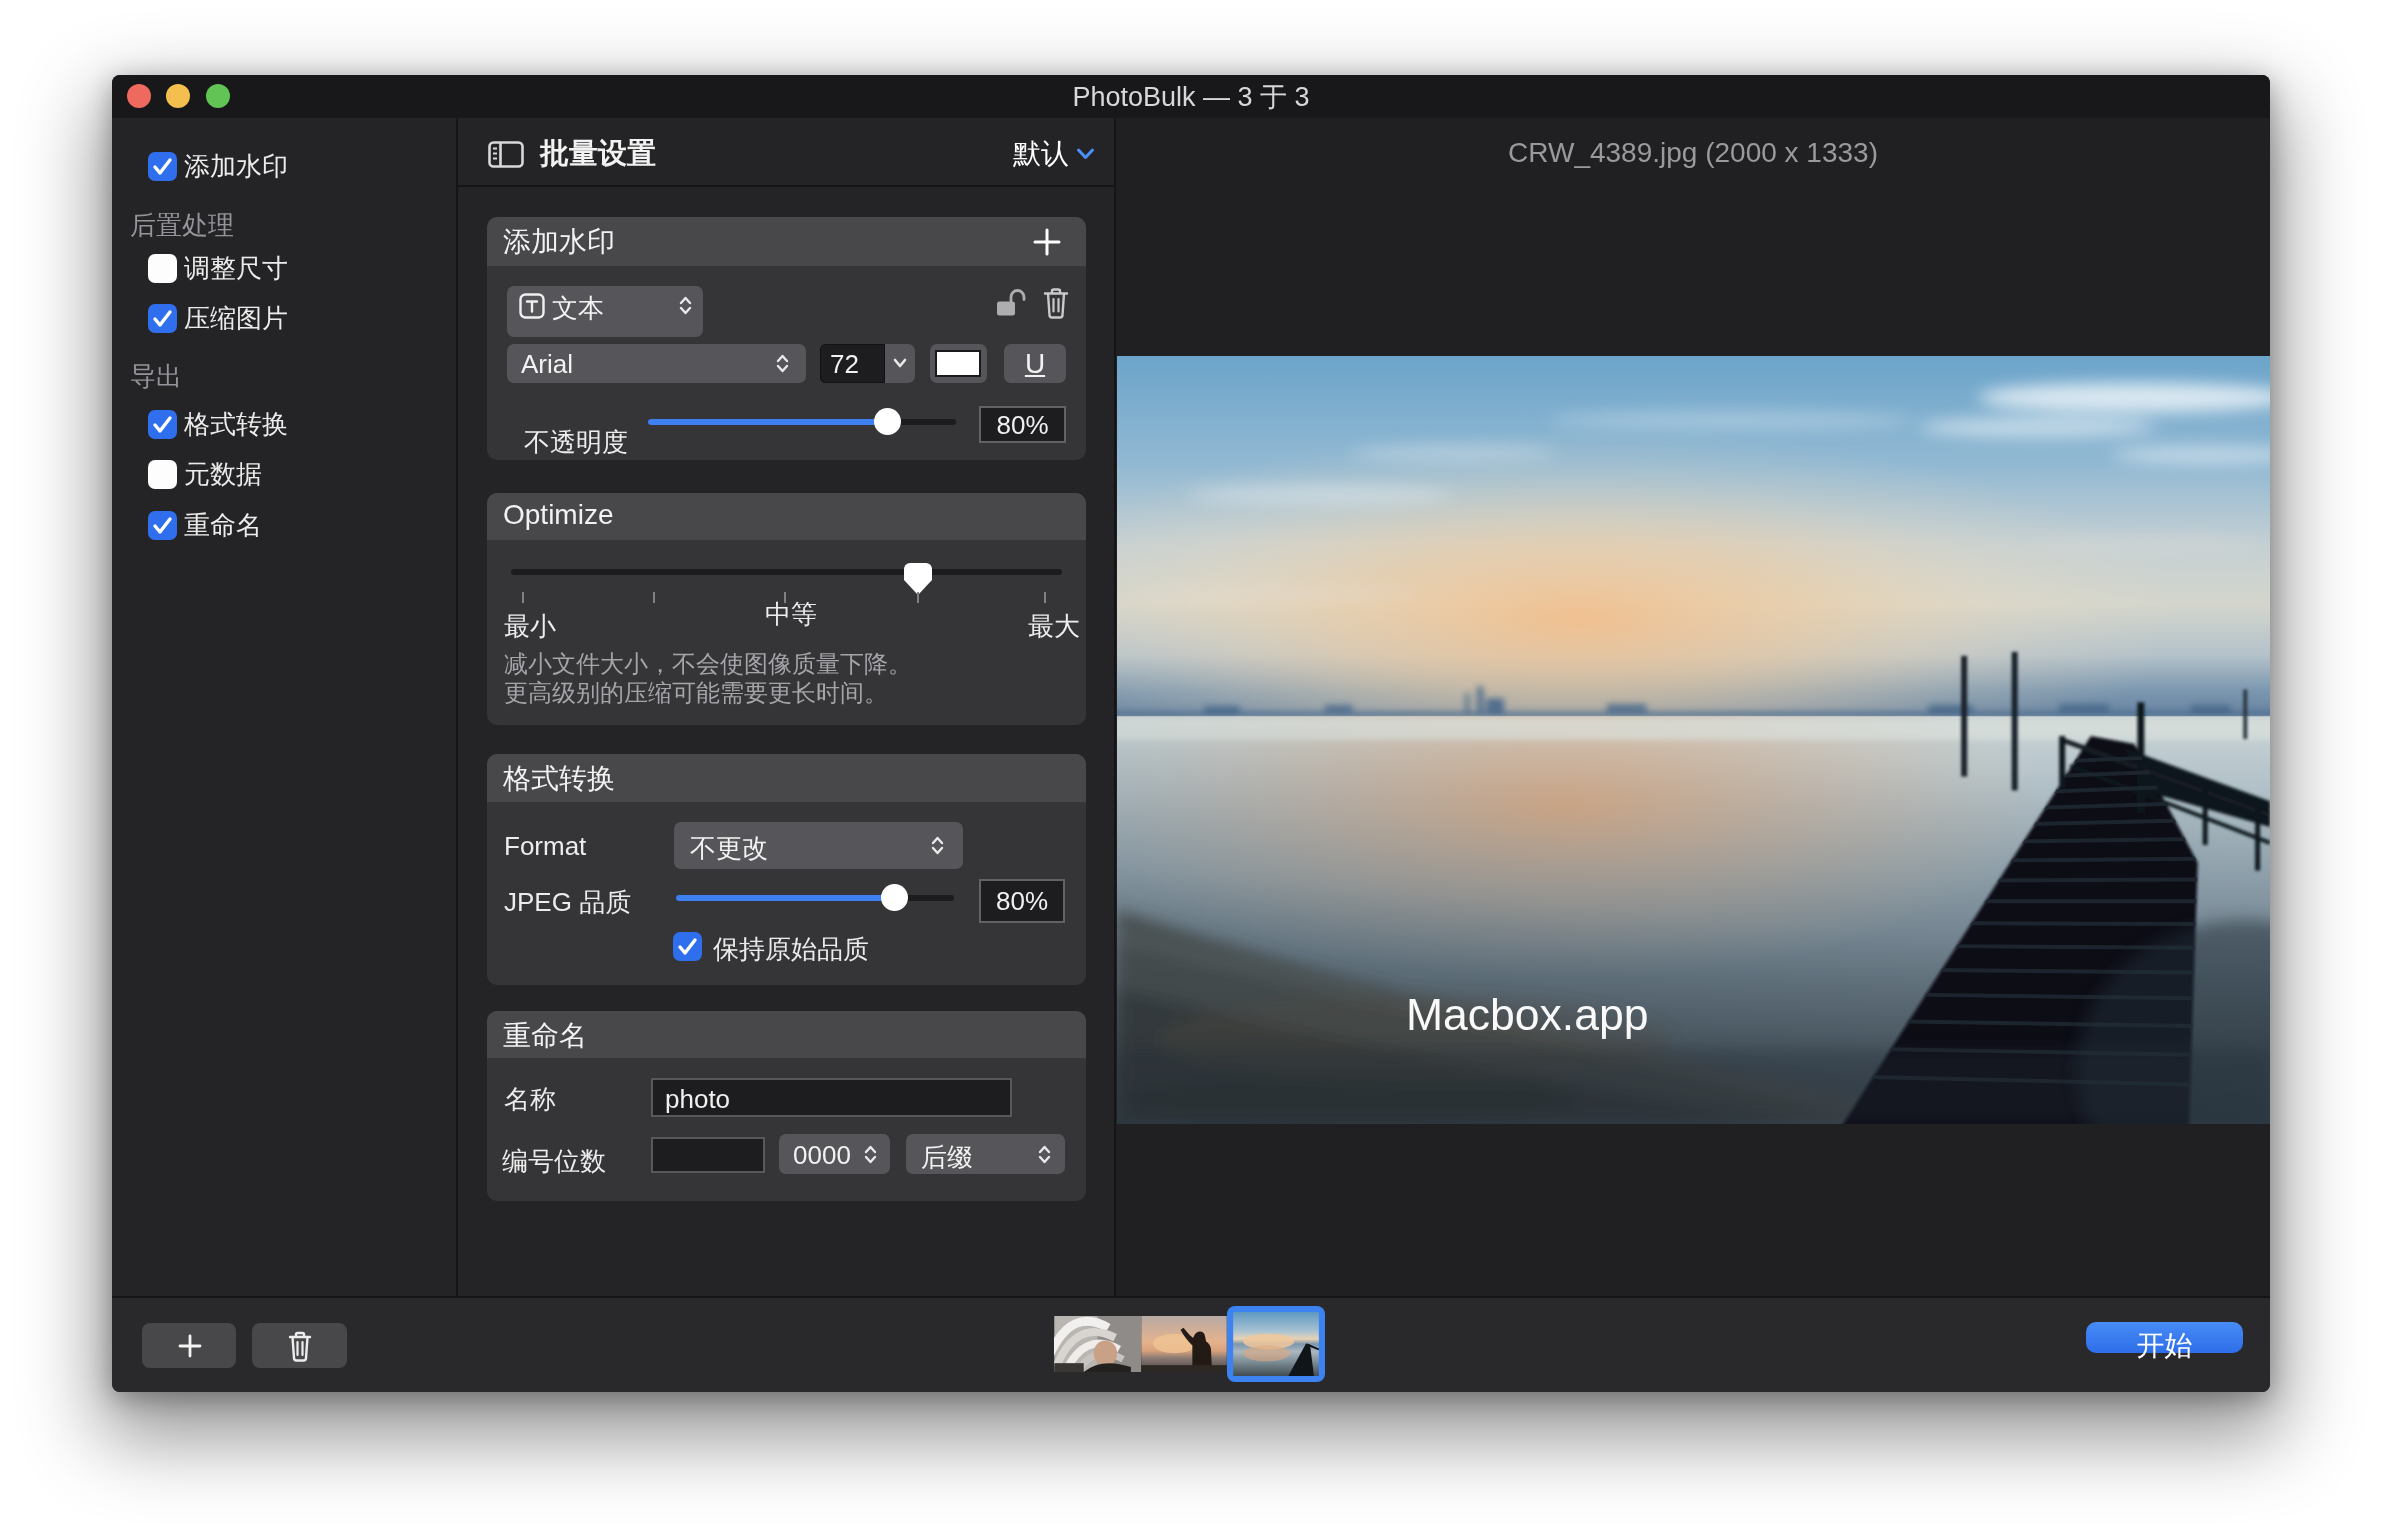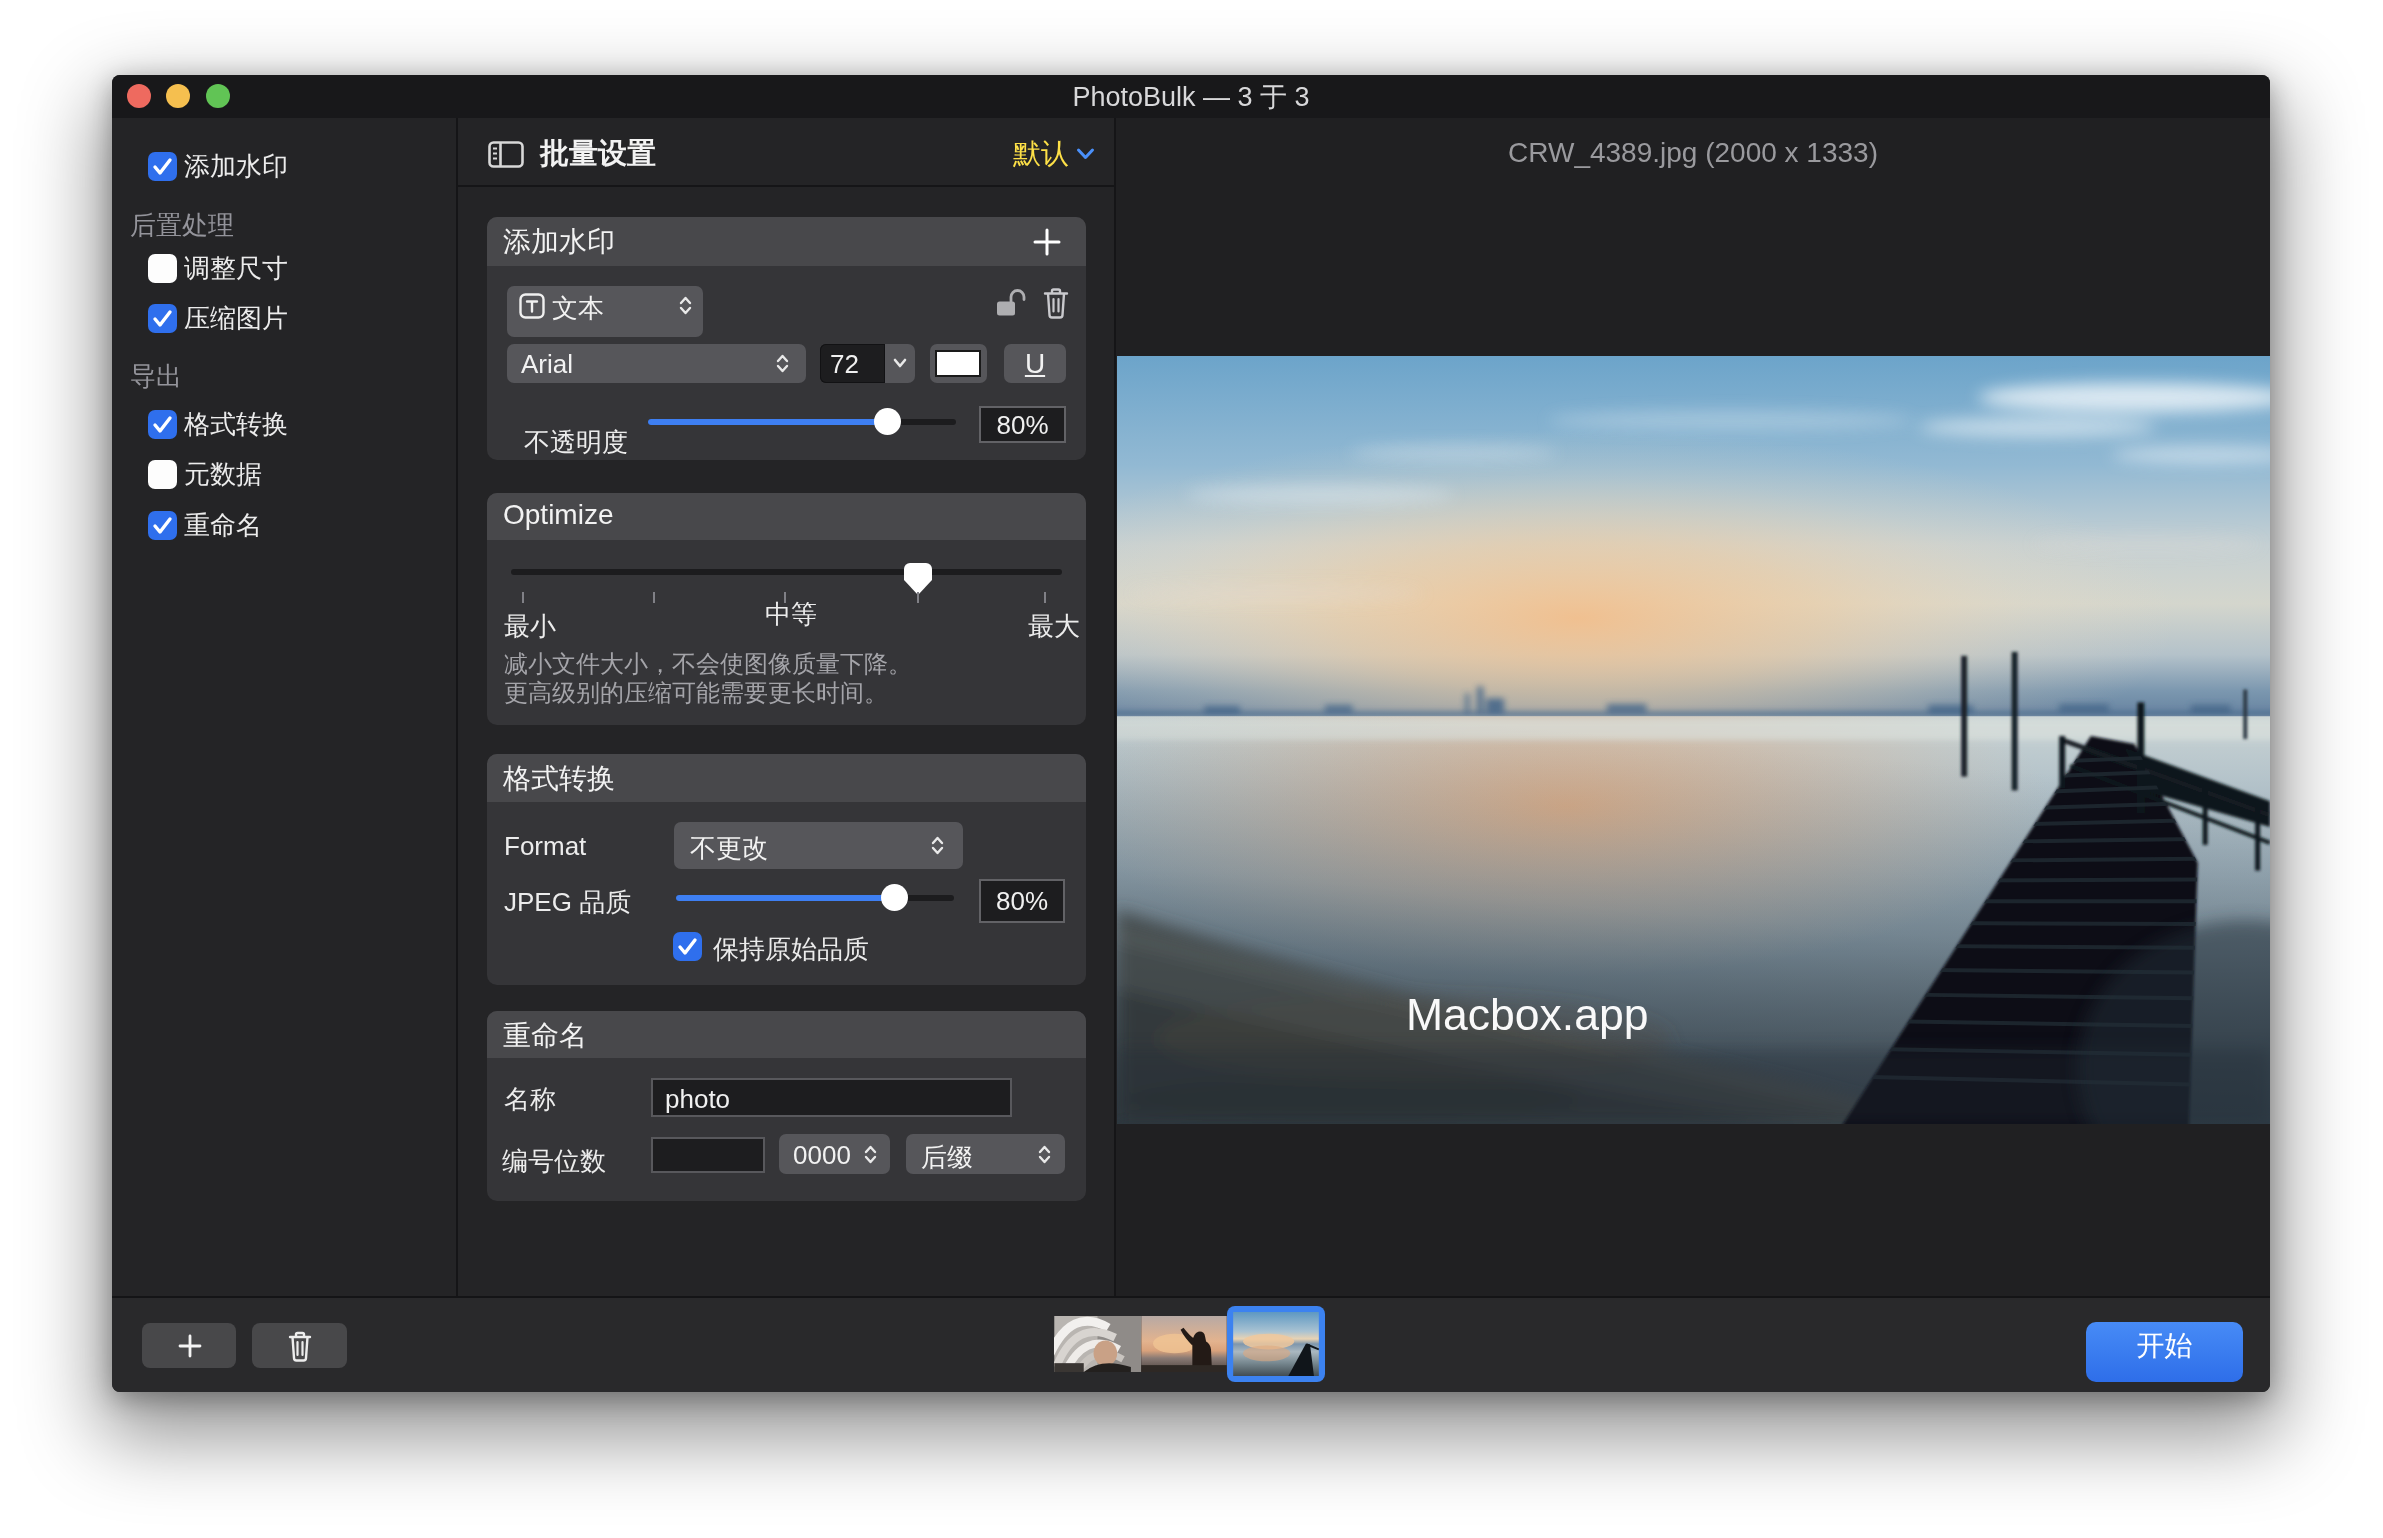--- a/index.html
+++ b/index.html
@@ -25,21 +25,21 @@
   #botbar { position:absolute; left:0; top:1221px; width:100%; height:96px; background:#29292b; border-top:2px solid #141416; }
   
   .cb { position:absolute; width:29px; height:29px; border-radius:7px; }
   .cb.on { background:#2f6fed; }
   .cb.off { background:#fdfdfd; }
   .cb svg { position:absolute; left:3px; top:4px; }
   .sblabel { position:absolute; color:#ececec; font-size:26px; line-height:29px; }
   .sbhead { position:absolute; color:#94949b; font-size:26px; line-height:29px; }
   
   #mh-title { position:absolute; left:428px; top:59px; color:#f2f2f2; font-size:29px; font-weight:bold; }
-  #mh-preset { position:absolute; left:901px; top:60px; color:#fde047; font-size:28px; }
+  #mh-preset { position:absolute; left:901px; top:60px; color:#ffffff; font-size:28px; }
   #mh-sep { position:absolute; left:346px; top:110px; width:656px; height:2px; background:#151517; }
   
   .panel { position:absolute; left:375px; width:599px; border-radius:10px; background:#353538; }
   .phead { position:absolute; left:0; top:0; width:100%; background:#48484b; border-radius:10px 10px 0 0; }
   .ptitle { position:absolute; left:16px; color:#f2f2f2; font-size:28px; }
   
   .dd { position:absolute; background:#56565a; border-radius:7px; color:#f2f2f2; font-size:26px; }
   .darkfield { position:absolute; background:#1d1d1f; color:#f0f0f0; font-size:26px; }
   .lbl { position:absolute; color:#ececec; font-size:26px; }
   .track { position:absolute; height:6px; border-radius:3px; background:#1c1c1e; }
@@ -426,16 +426,16 @@
         </linearGradient>
       </defs>
       <rect width="87" height="65" fill="url(#t3sky)"></rect>
       <ellipse cx="36" cy="30" rx="26" ry="8" fill="#f0c89c" opacity="0.85"></ellipse>
       <ellipse cx="34" cy="42" rx="24" ry="8" fill="#dda87e" opacity="0.6"></ellipse>
       <path d="M 56 65 L 74 32 L 78 33 L 82 65 Z" fill="#10151a"></path>
       <path d="M 75 33 L 87 38" stroke="#10151a" stroke-width="2" fill="none"></path>
     </svg>
   </div>
 
-  <div class="abs" style="left:1974px; top:1247px; width:157px; height:60px; border-radius:10px;
+  <div class="abs" style="left:1974px; top:1247px; width:157px; height:31px; border-radius:10px;
        background:linear-gradient(#478bf6,#2e6ee9); color:#fff; font-size:28px; text-align:center; line-height:48px;">开始</div>
 </div>
 
 
 </body></html>

